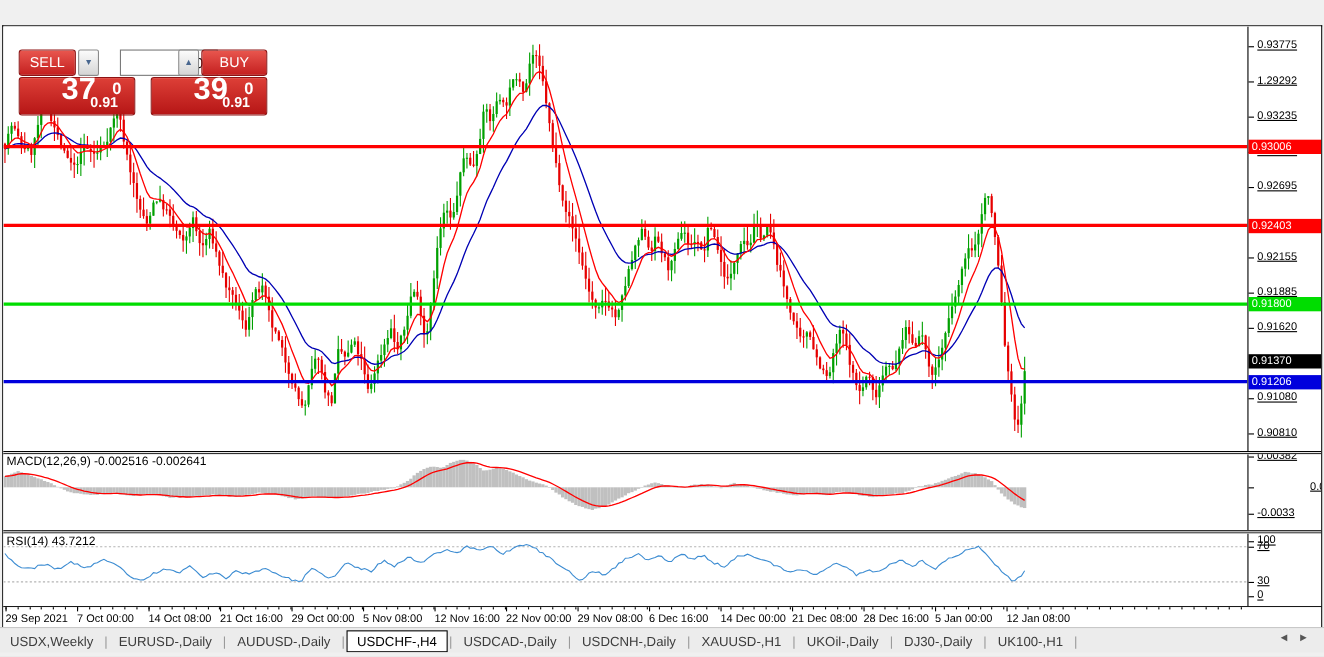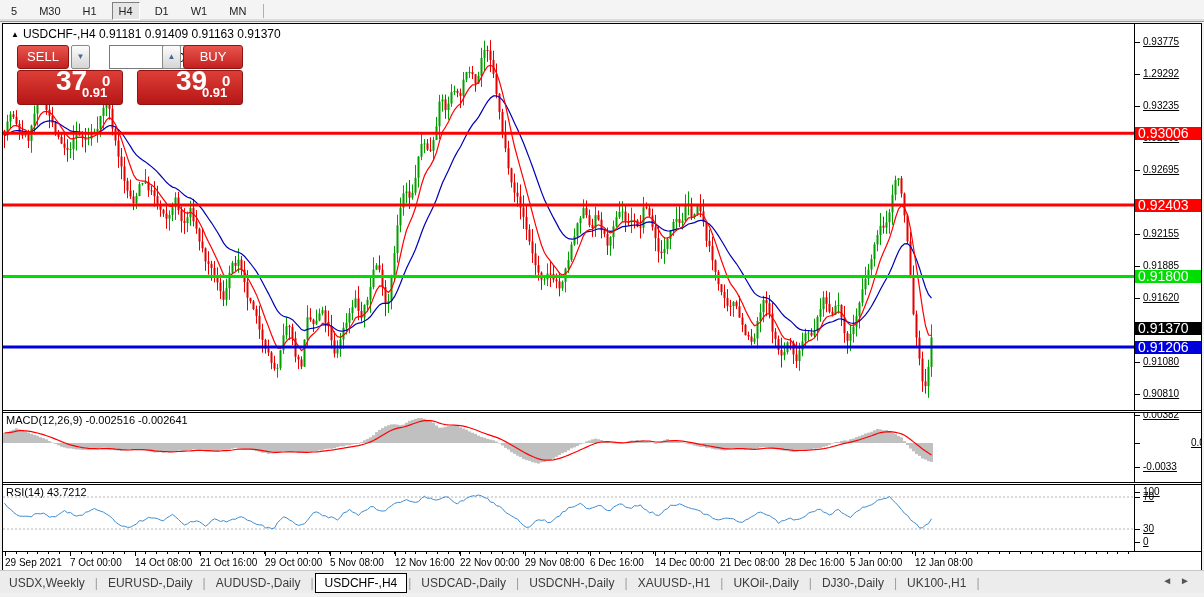--- a/index.html
+++ b/index.html
@@ -16,21 +16,21 @@
   
   .chartwin{position:absolute;left:2px;top:23px;width:1198px;height:546px;background:#fff;
             border:1px solid #000;border-bottom:none;}
   .pane{position:absolute;left:0;width:1198px;background:#fff;overflow:hidden;}
   .pane svg{position:absolute;left:0;top:0;}
   .vsep{position:absolute;left:1131px;top:0;bottom:0;width:1px;background:#000;}
   .splitter{position:absolute;left:0;width:1198px;height:1px;background:#fff;
             border-top:1px solid #000;border-bottom:1px solid #000;}
   .pdash{position:absolute;left:1132px;width:5px;height:1px;background:#000;}
   .ptick{position:absolute;left:1140px;font-size:10px;line-height:12px;color:#000;white-space:nowrap;text-decoration:underline;}
-  .ptag{position:absolute;left:1132px;width:64px;height:13px;font-size:14px;line-height:13px;
+  .ptag{position:absolute;left:1132px;width:64px;height:13px;font-size:10px;line-height:13px;
         color:#fff;padding-left:3px;white-space:nowrap;}
   .charttitle{position:absolute;left:8px;top:3px;font-size:12px;color:#000;white-space:nowrap;}
   .charttitle .tri{font-size:8px;vertical-align:1px;margin-right:4px;}
   .indlabel{position:absolute;left:3px;top:1px;font-size:11px;color:#000;white-space:nowrap;}
   
   .tpanel{position:absolute;left:14px;top:21px;width:226px;}
   .trow1{position:absolute;left:0;top:0;height:24px;}
   .tbtn{position:absolute;top:0;height:22px;border:1px solid #8e1313;border-radius:3px;
         background:linear-gradient(#e8564e,#c42020);color:#fff;font-size:13px;text-align:center;
         line-height:22px;cursor:pointer;}
@@ -56,21 +56,20 @@
   .tab.active{background:#fff;border:1px solid #000;color:#000;}
   .tabsep{display:inline-block;color:#9a9a9a;margin:0 1px;}
   .tabarrows{position:absolute;right:6px;top:4px;color:#555;font-size:10px;letter-spacing:8px;cursor:pointer;}
   .bottomstrip{position:absolute;left:0;top:593px;width:1204px;height:4px;background:#f0f0f0;}
 </style>
 </head>
 <body>
 
 <div class="screen">
 
-  <div class="tfbar" id="tfbar"><span class="tfbtn">5</span><span class="tfbtn">M30</span><span class="tfbtn">H1</span><span class="tfbtn active">H4</span><span class="tfbtn">D1</span><span class="tfbtn">W1</span><span class="tfbtn">MN</span><span class="tfdivider"></span></div>
 
   <div class="chartwin">
 
     <div class="pane" id="mainpane" style="top:0;height:386px;">
       <svg id="mainsvg" width="1131" height="386">
           <line x1="1.5" y1="105.84950147727525" x2="1.5" y2="124.16480915838923" stroke="#e60000" stroke-width="1"></line>
           <rect x="0.5" y="106.6586157212173" width="2" height="4.748735244518869" fill="#e60000"></rect>
           <line x1="4.5" y1="90.79802797227134" x2="4.5" y2="116.70306758002131" stroke="#00a000" stroke-width="1"></line>
           <rect x="3.5" y="97.60759316538042" width="2" height="13.79975780035575" fill="#00a000"></rect>
           <line x1="7.5" y1="87.22875669560983" x2="7.5" y2="104.83348435758947" stroke="#00a000" stroke-width="1"></line>
@@ -690,23 +689,20 @@
           <line x1="928.5" y1="300.3847539192204" x2="928.5" y2="352.838847414614" stroke="#00a000" stroke-width="1"></line>
           <rect x="927.5" y="313.42336373867863" width="2" height="29.46477730042085" fill="#00a000"></rect>
           <path d="M1.5 111.4 L4.5 110.2 L7.5 108.5 L10.5 107.1 L13.5 106.5 L16.5 106.7 L19.5 107.1 L22.5 107.3 L25.5 108.2 L28.5 107.6 L31.5 106.0 L34.5 103.2 L37.5 100.3 L40.5 98.4 L43.5 97.3 L46.5 96.8 L49.5 97.0 L52.5 98.1 L55.5 99.4 L58.5 101.2 L61.5 103.2 L64.5 105.1 L67.5 106.9 L70.5 107.5 L73.5 107.7 L76.5 108.0 L79.5 108.5 L82.5 109.2 L85.5 109.6 L88.5 109.6 L91.5 109.5 L94.5 109.1 L97.5 107.6 L100.5 105.5 L103.5 103.1 L106.5 101.5 L109.5 101.8 L112.5 103.0 L115.5 105.6 L118.5 108.8 L121.5 113.0 L124.5 117.7 L127.5 122.4 L130.5 127.4 L133.5 131.2 L136.5 133.8 L139.5 136.0 L142.5 137.9 L145.5 140.3 L148.5 142.6 L151.5 145.2 L154.5 148.2 L157.5 151.5 L160.5 154.8 L163.5 158.3 L166.5 161.1 L169.5 163.1 L172.5 164.0 L175.5 165.9 L178.5 168.6 L181.5 171.2 L184.5 173.2 L187.5 174.1 L190.5 176.1 L193.5 178.6 L196.5 182.0 L199.5 185.7 L202.5 190.2 L205.5 194.5 L208.5 198.8 L211.5 203.5 L214.5 208.3 L217.5 213.4 L220.5 218.8 L223.5 222.8 L226.5 225.0 L229.5 226.2 L232.5 227.6 L235.5 228.3 L238.5 229.8 L241.5 232.3 L244.5 235.9 L247.5 239.5 L250.5 243.5 L253.5 247.7 L256.5 252.7 L259.5 258.2 L262.5 264.0 L265.5 269.6 L268.5 275.6 L271.5 281.6 L274.5 287.0 L277.5 290.4 L280.5 292.2 L283.5 293.1 L286.5 294.0 L289.5 295.7 L292.5 298.9 L295.5 302.1 L298.5 305.6 L301.5 306.5 L304.5 305.4 L307.5 304.5 L310.5 304.1 L313.5 303.5 L316.5 302.3 L319.5 300.9 L322.5 300.6 L325.5 300.8 L328.5 302.1 L331.5 304.5 L334.5 306.3 L337.5 307.1 L340.5 306.8 L343.5 306.1 L346.5 304.6 L349.5 302.8 L352.5 300.3 L355.5 299.1 L358.5 298.7 L361.5 297.1 L364.5 295.3 L367.5 292.5 L370.5 288.4 L373.5 284.3 L376.5 280.9 L379.5 279.4 L382.5 279.4 L385.5 279.2 L388.5 276.9 L391.5 272.7 L394.5 266.5 L397.5 259.3 L400.5 251.5 L403.5 244.2 L406.5 238.1 L409.5 232.0 L412.5 225.2 L415.5 217.2 L418.5 208.7 L421.5 201.0 L424.5 194.4 L427.5 188.5 L430.5 182.2 L433.5 175.3 L436.5 166.8 L439.5 158.8 L442.5 152.5 L445.5 146.2 L448.5 139.4 L451.5 133.1 L454.5 127.5 L457.5 122.7 L460.5 116.8 L463.5 110.8 L466.5 105.4 L469.5 100.6 L472.5 97.0 L475.5 93.1 L478.5 87.9 L481.5 82.5 L484.5 77.7 L487.5 74.0 L490.5 71.9 L493.5 71.8 L496.5 73.2 L499.5 76.2 L502.5 80.4 L505.5 86.0 L508.5 92.3 L511.5 98.9 L514.5 105.3 L517.5 112.1 L520.5 119.1 L523.5 126.7 L526.5 134.6 L529.5 142.8 L532.5 151.3 L535.5 159.8 L538.5 168.1 L541.5 175.7 L544.5 182.1 L547.5 188.0 L550.5 193.9 L553.5 199.4 L556.5 205.1 L559.5 209.7 L562.5 212.7 L565.5 214.7 L568.5 215.2 L571.5 215.0 L574.5 213.6 L577.5 211.9 L580.5 209.5 L583.5 207.9 L586.5 207.3 L589.5 207.0 L592.5 205.7 L595.5 204.8 L598.5 204.9 L601.5 205.4 L604.5 206.8 L607.5 207.3 L610.5 206.9 L613.5 205.7 L616.5 204.1 L619.5 202.7 L622.5 202.3 L625.5 201.9 L628.5 201.4 L631.5 201.0 L634.5 201.1 L637.5 201.3 L640.5 199.8 L643.5 198.4 L646.5 197.8 L649.5 198.3 L652.5 199.7 L655.5 202.1 L658.5 204.4 L661.5 206.2 L664.5 207.0 L667.5 206.9 L670.5 206.1 L673.5 205.2 L676.5 204.6 L679.5 203.9 L682.5 201.9 L685.5 200.0 L688.5 199.4 L691.5 198.6 L694.5 197.1 L697.5 196.3 L700.5 196.4 L703.5 198.2 L706.5 200.3 L709.5 203.4 L712.5 207.3 L715.5 211.9 L718.5 216.8 L721.5 221.7 L724.5 227.0 L727.5 231.7 L730.5 235.8 L733.5 239.8 L736.5 244.5 L739.5 249.4 L742.5 254.8 L745.5 259.8 L748.5 264.8 L751.5 269.1 L754.5 271.6 L757.5 273.0 L760.5 273.3 L763.5 273.8 L766.5 275.2 L769.5 278.0 L772.5 281.2 L775.5 285.1 L778.5 289.1 L781.5 292.5 L784.5 294.8 L787.5 296.9 L790.5 299.8 L793.5 303.0 L796.5 305.1 L799.5 306.1 L802.5 306.4 L805.5 306.6 L808.5 307.0 L811.5 307.0 L814.5 305.8 L817.5 304.0 L820.5 301.3 L823.5 299.5 L826.5 298.4 L829.5 297.8 L832.5 296.4 L835.5 295.0 L838.5 294.9 L841.5 296.1 L844.5 297.9 L847.5 299.0 L850.5 299.3 L853.5 298.7 L856.5 297.0 L859.5 294.2 L862.5 290.8 L865.5 286.8 L868.5 282.3 L871.5 276.9 L874.5 271.2 L877.5 265.2 L880.5 259.8 L883.5 254.5 L886.5 248.7 L889.5 241.9 L892.5 234.5 L895.5 227.5 L898.5 222.5 L901.5 219.8 L904.5 219.6 L907.5 222.3 L910.5 228.2 L913.5 235.6 L916.5 244.2 L919.5 254.1 L922.5 263.5 L925.5 270.4 L928.5 274.1 " stroke="#0000b4" fill="none" stroke-width="1.2"></path>
           <path d="M1.5 111.4 L4.5 108.3 L7.5 104.3 L10.5 101.8 L13.5 101.4 L16.5 103.0 L19.5 104.9 L22.5 106.0 L25.5 108.4 L28.5 106.9 L31.5 103.0 L34.5 96.4 L37.5 90.5 L40.5 87.9 L43.5 87.4 L46.5 88.4 L49.5 90.7 L52.5 95.0 L55.5 99.0 L58.5 103.6 L61.5 108.1 L64.5 112.0 L67.5 114.9 L70.5 114.7 L73.5 113.7 L76.5 113.2 L79.5 113.3 L82.5 113.9 L85.5 114.0 L88.5 113.1 L91.5 111.9 L94.5 110.3 L97.5 106.2 L100.5 101.2 L103.5 95.9 L106.5 93.5 L109.5 96.0 L112.5 100.5 L115.5 107.7 L118.5 115.4 L121.5 124.6 L124.5 133.9 L127.5 142.5 L130.5 150.7 L133.5 155.4 L136.5 156.5 L139.5 157.1 L142.5 157.2 L145.5 159.3 L148.5 160.8 L151.5 163.4 L154.5 167.1 L157.5 171.3 L160.5 175.4 L163.5 179.6 L166.5 182.2 L169.5 182.4 L172.5 180.4 L175.5 181.7 L178.5 185.1 L181.5 188.2 L184.5 189.3 L187.5 188.1 L190.5 190.2 L193.5 193.4 L196.5 198.8 L199.5 204.4 L202.5 211.8 L205.5 218.0 L208.5 223.8 L211.5 230.3 L214.5 236.6 L217.5 243.4 L220.5 250.6 L223.5 253.6 L226.5 252.5 L229.5 249.5 L232.5 247.8 L235.5 245.1 L238.5 245.2 L241.5 248.1 L244.5 253.8 L247.5 259.0 L250.5 264.8 L253.5 270.9 L256.5 278.6 L259.5 286.8 L262.5 295.2 L265.5 302.6 L268.5 310.7 L271.5 318.2 L274.5 323.9 L277.5 324.4 L280.5 321.5 L283.5 317.2 L286.5 314.0 L289.5 314.1 L292.5 318.2 L295.5 322.1 L298.5 326.6 L301.5 324.2 L304.5 317.3 L307.5 312.5 L310.5 309.8 L313.5 306.8 L316.5 303.0 L319.5 299.3 L322.5 299.0 L325.5 299.7 L328.5 303.4 L331.5 309.2 L334.5 312.7 L337.5 313.3 L340.5 311.2 L343.5 308.4 L346.5 304.2 L349.5 299.5 L352.5 294.0 L355.5 292.4 L358.5 292.7 L361.5 290.1 L364.5 286.9 L367.5 281.6 L370.5 273.6 L373.5 266.4 L376.5 261.8 L379.5 262.1 L382.5 266.1 L385.5 268.5 L388.5 264.9 L391.5 256.9 L394.5 244.6 L397.5 231.0 L400.5 217.3 L403.5 206.3 L406.5 199.0 L409.5 192.3 L412.5 183.8 L415.5 172.4 L418.5 160.7 L421.5 151.6 L424.5 145.8 L427.5 141.6 L430.5 135.9 L433.5 128.4 L436.5 117.1 L439.5 107.8 L442.5 103.0 L445.5 97.8 L448.5 91.2 L451.5 85.8 L454.5 82.1 L457.5 79.8 L460.5 74.4 L463.5 68.6 L466.5 64.0 L469.5 60.9 L472.5 60.6 L475.5 58.6 L478.5 53.1 L481.5 47.1 L484.5 42.5 L487.5 41.1 L490.5 43.0 L493.5 49.0 L496.5 57.6 L499.5 68.9 L502.5 81.2 L505.5 95.2 L508.5 109.3 L511.5 122.5 L514.5 133.6 L517.5 144.7 L520.5 155.4 L523.5 166.6 L526.5 177.9 L529.5 189.3 L532.5 200.8 L535.5 211.4 L538.5 221.2 L541.5 228.8 L544.5 233.4 L547.5 237.1 L550.5 241.2 L553.5 244.8 L556.5 249.2 L559.5 251.1 L562.5 249.6 L565.5 246.6 L568.5 240.8 L571.5 234.5 L574.5 226.7 L577.5 219.4 L580.5 211.6 L583.5 207.1 L586.5 205.7 L589.5 205.4 L592.5 202.2 L595.5 200.8 L598.5 202.0 L601.5 203.7 L604.5 207.7 L607.5 208.9 L610.5 207.5 L613.5 204.3 L616.5 200.6 L619.5 197.7 L622.5 197.8 L625.5 197.9 L628.5 197.4 L631.5 197.2 L634.5 198.4 L637.5 199.6 L640.5 196.0 L643.5 193.4 L646.5 192.9 L649.5 195.2 L652.5 199.4 L655.5 205.7 L658.5 210.9 L661.5 214.0 L664.5 214.2 L667.5 212.5 L670.5 209.2 L673.5 206.1 L676.5 204.5 L679.5 202.7 L682.5 197.9 L685.5 193.9 L688.5 193.7 L691.5 192.9 L694.5 190.4 L697.5 189.7 L700.5 191.6 L703.5 197.2 L706.5 202.7 L709.5 210.2 L712.5 218.6 L715.5 227.8 L718.5 236.8 L721.5 245.0 L724.5 253.2 L727.5 259.6 L730.5 263.7 L733.5 267.8 L736.5 273.6 L739.5 279.6 L742.5 286.6 L745.5 292.4 L748.5 298.0 L751.5 301.7 L754.5 300.6 L757.5 297.9 L760.5 293.0 L763.5 289.9 L766.5 289.8 L769.5 293.8 L772.5 298.5 L775.5 304.6 L778.5 310.6 L781.5 314.5 L784.5 315.4 L787.5 316.1 L790.5 319.3 L793.5 323.3 L796.5 324.0 L799.5 322.5 L802.5 319.5 L805.5 317.1 L808.5 315.9 L811.5 313.9 L814.5 309.2 L817.5 303.9 L820.5 297.1 L823.5 293.3 L826.5 292.0 L829.5 291.7 L832.5 289.5 L835.5 287.6 L838.5 288.9 L841.5 293.4 L844.5 298.6 L847.5 301.1 L850.5 301.5 L853.5 299.4 L856.5 294.8 L859.5 288.3 L862.5 280.8 L865.5 273.0 L868.5 264.6 L871.5 254.7 L874.5 245.0 L877.5 235.4 L880.5 228.3 L883.5 221.6 L886.5 214.3 L889.5 204.6 L892.5 193.8 L895.5 185.0 L898.5 181.6 L901.5 183.8 L904.5 191.3 L907.5 204.5 L910.5 223.5 L913.5 243.5 L916.5 263.8 L919.5 284.6 L922.5 301.8 L925.5 311.0 L928.5 311.5 " stroke="#ff0000" fill="none" stroke-width="1.2"></path>
           <line x1="0" y1="109.29443507588518" x2="1131" y2="109.29443507588518" stroke="#ff0000" stroke-width="3"></line>
           <line x1="0" y1="180.8816188870149" x2="1131" y2="180.8816188870149" stroke="#ff0000" stroke-width="3"></line>
           <line x1="0" y1="252.4688026981446" x2="1131" y2="252.4688026981446" stroke="#00dd00" stroke-width="3"></line>
           <line x1="0" y1="322.9875210792584" x2="1131" y2="322.9875210792584" stroke="#0000dd" stroke-width="3"></line>
         </svg>
       <div class="vsep"></div>
-      <div class="charttitle">
-        <span class="tri">▲</span><span>USDCHF-,H4  0.91181 0.91409 0.91163 0.91370</span>
-      </div>
       <div class="tpanel">
         <div class="trow1">
           <div class="tbtn" style="left:0;width:50px;">SELL</div>
           <div class="spin" style="left:54px;">▼</div>
           <input class="vol" style="left: 92px; padding-left: 20px;" value="3.00">
           <div class="spin" style="left:145px;">▲</div>
           <div class="tbtn" style="left:166px;width:58px;">BUY</div>
         </div>
         <div class="pbox" style="left:0;">
           <span class="pfx">0.91</span>

